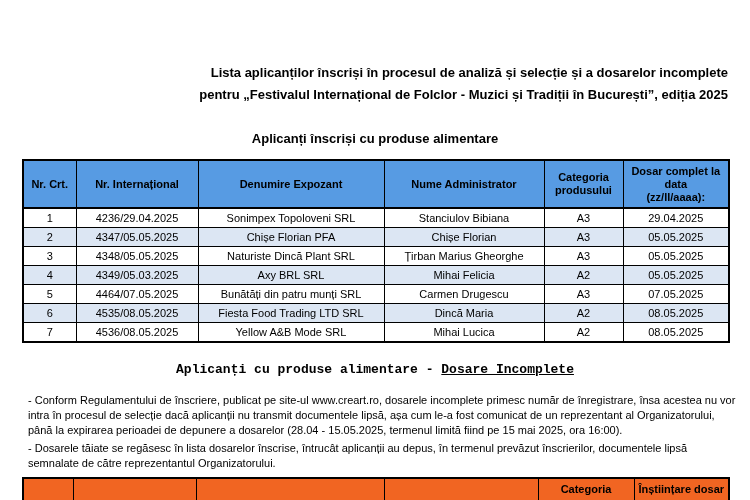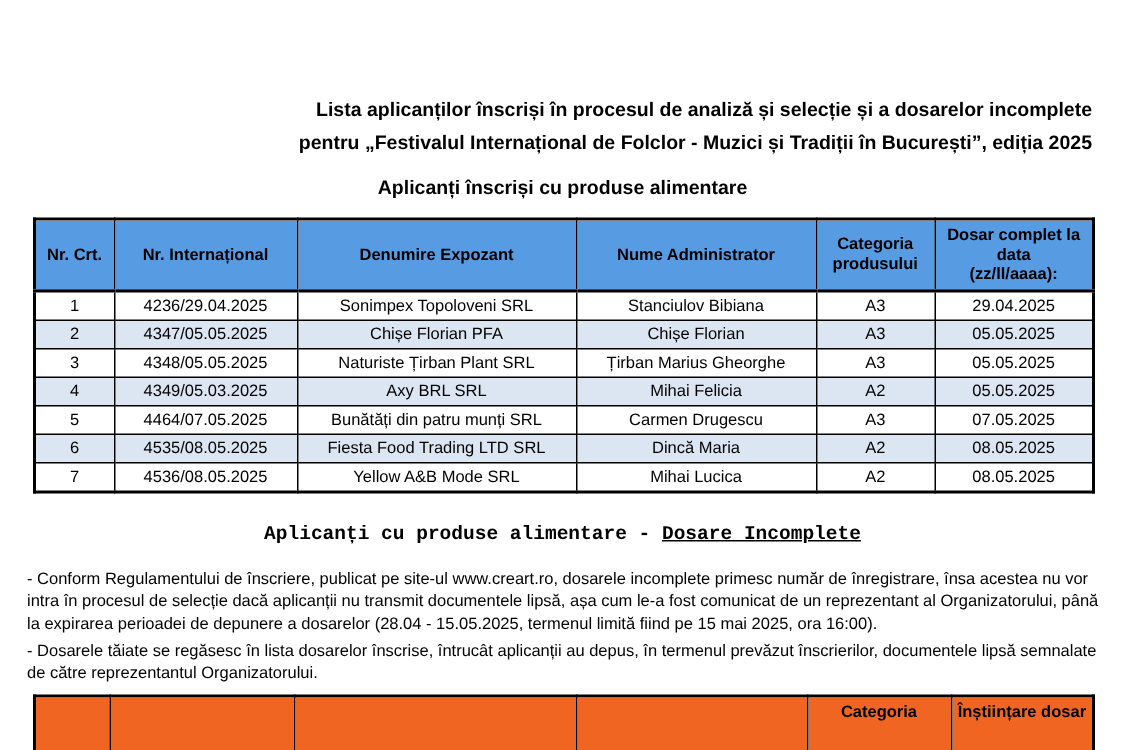--- a/index.html
+++ b/index.html
@@ -20,21 +20,21 @@
     position: relative;
   }
   .title-block {
     margin: 62px 22px 0;
     text-align: right;
     font-weight: bold;
     font-size: 13px;
     line-height: 21.5px;
   }
   .section-heading {
-    margin-top: 9px;
+    margin-top: 23px;
     text-align: center;
     font-weight: bold;
     font-size: 13px;
     line-height: 21px;
   }
   .section-heading.second {
     margin-top: 16px;
     font-family: Liberation Mono, monospace;
   }
   .underlined {
@@ -73,21 +73,21 @@
     font-weight: bold;
     display: block;
   }
   .notes {
     margin: 13px 14px 0 18px;
     font-size: 11px;
     line-height: 15px;
     text-align: left;
   }
   .notes p {
-    margin: 0 0 3px 0;
+    margin: 0 0 3px 10px;
   }
   table.incomplete-table {
     border-collapse: collapse;
     table-layout: fixed;
     margin-left: 22px;
     margin-top: 6px;
     border: 2px solid #000;
   }
   table.incomplete-table th {
     border: 1px solid #000;
@@ -149,21 +149,21 @@
         <td>2</td>
         <td>4347/05.05.2025</td>
         <td>Chișe Florian PFA</td>
         <td>Chișe Florian</td>
         <td>A3</td>
         <td>05.05.2025</td>
       </tr>
       <tr>
         <td>3</td>
         <td>4348/05.05.2025</td>
-        <td>Naturiste Țirban Plant SRL</td>
+        <td>Naturiste Dincă Plant SRL</td>
         <td>Țirban Marius Gheorghe</td>
         <td>A3</td>
         <td>05.05.2025</td>
       </tr>
       <tr class="alt">
         <td>4</td>
         <td>4349/05.03.2025</td>
         <td>Axy BRL SRL</td>
         <td>Mihai Felicia</td>
         <td>A2</td>

